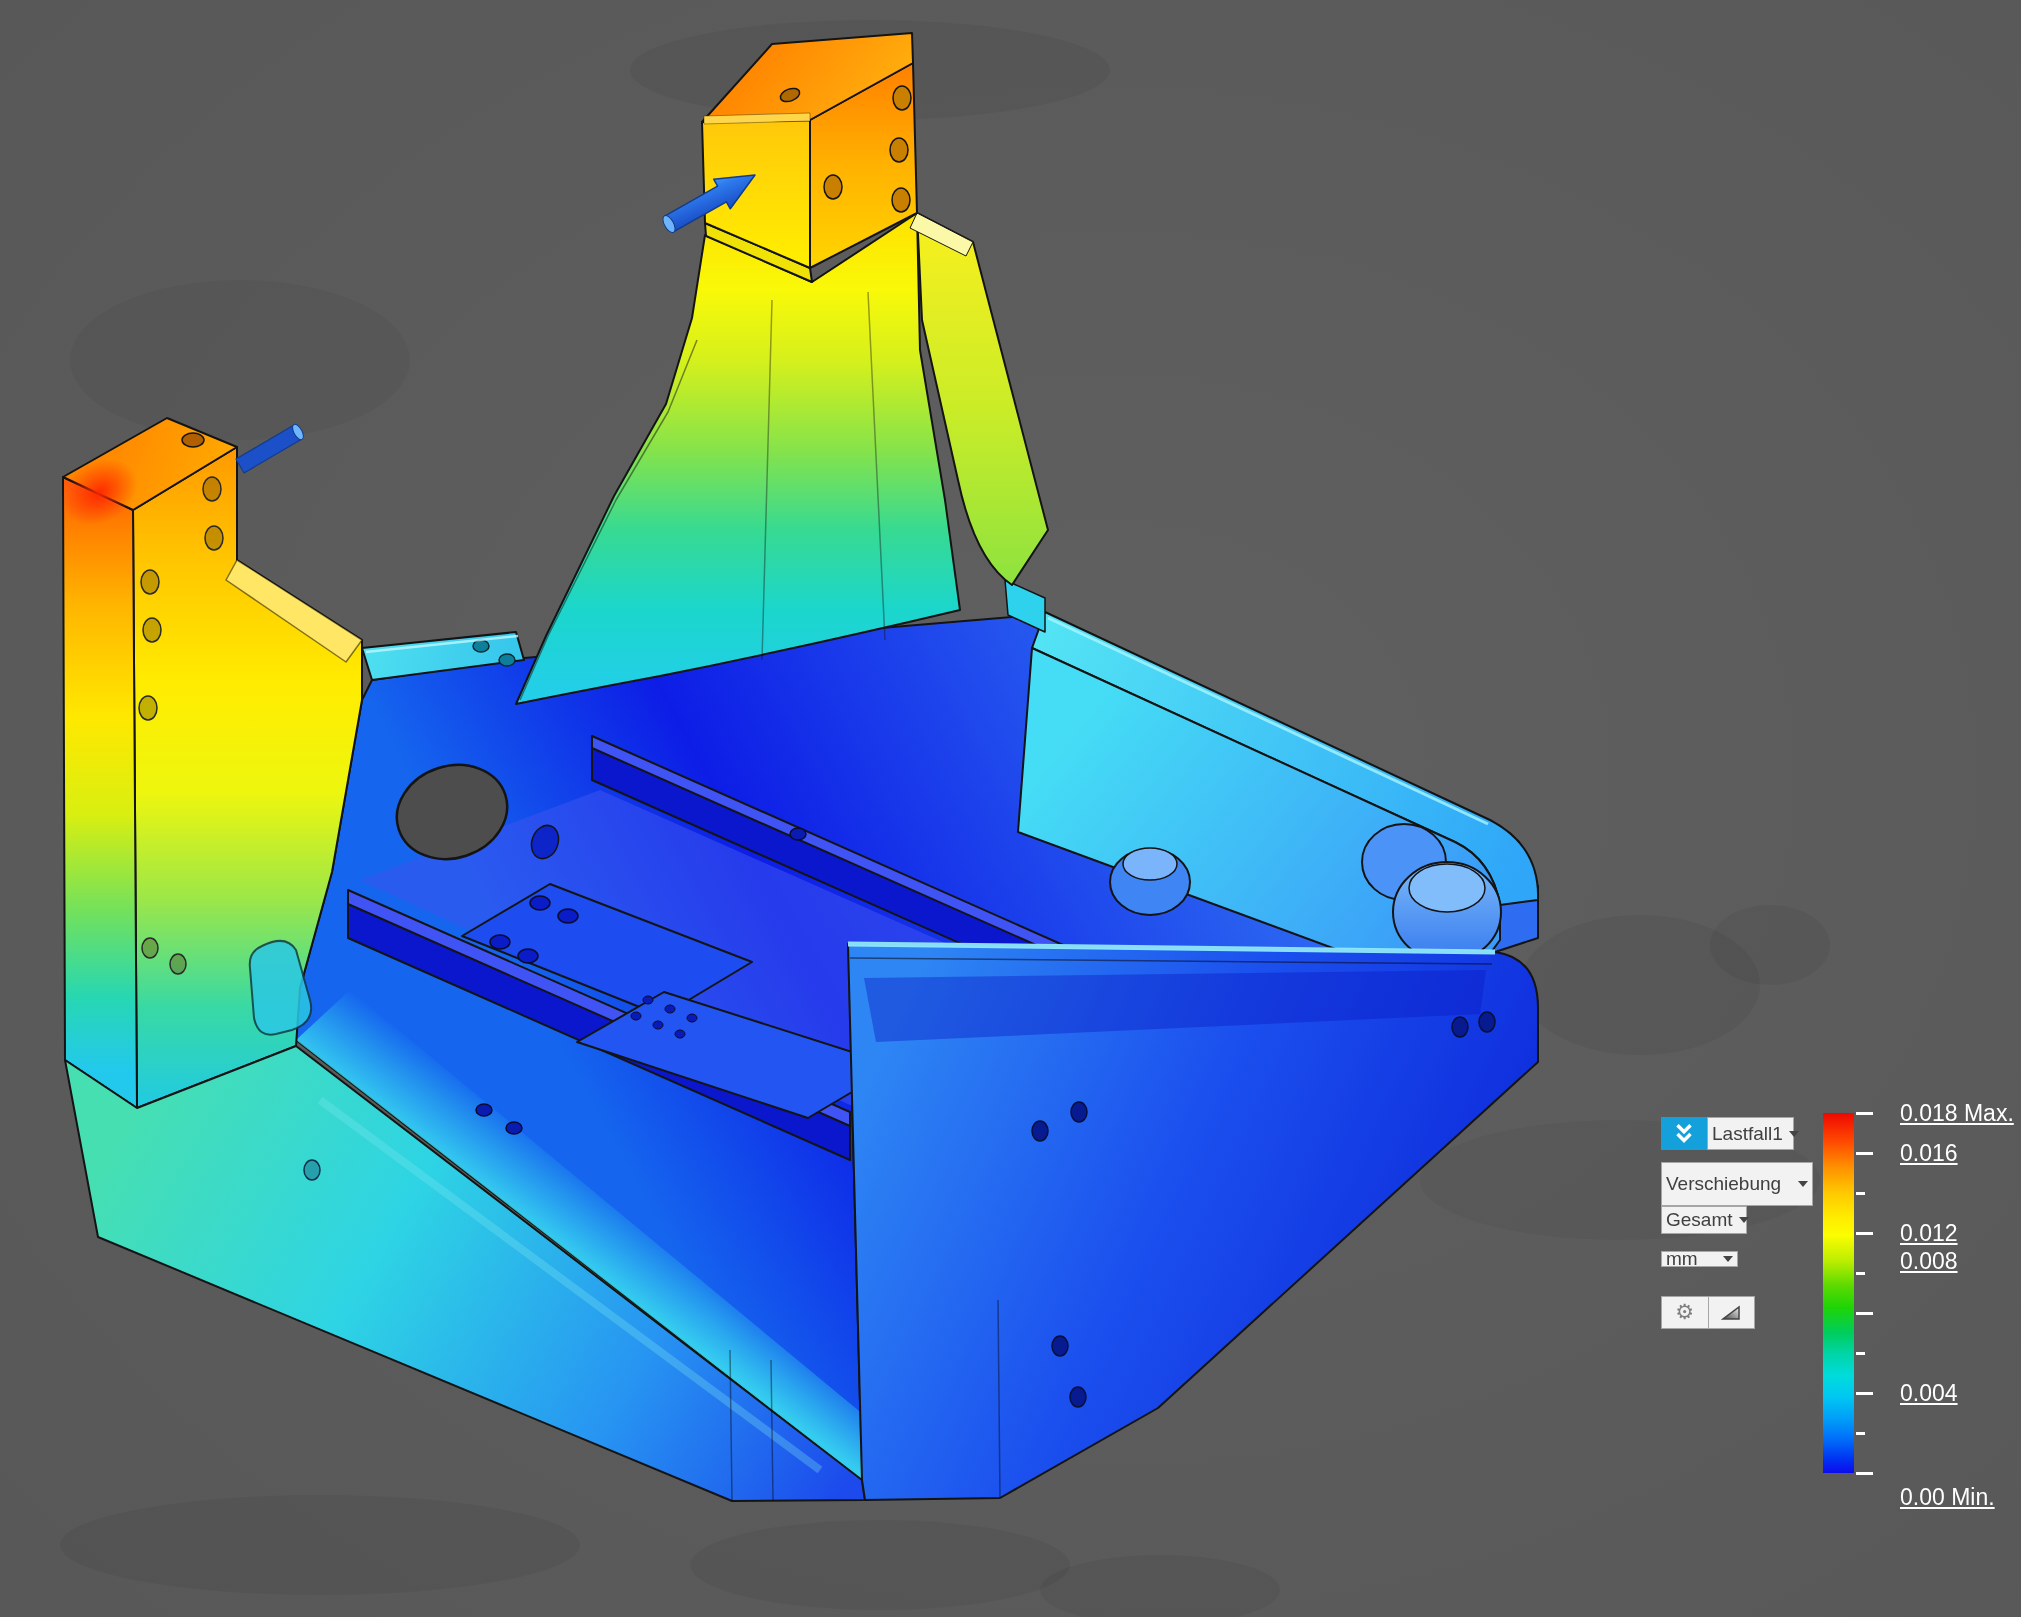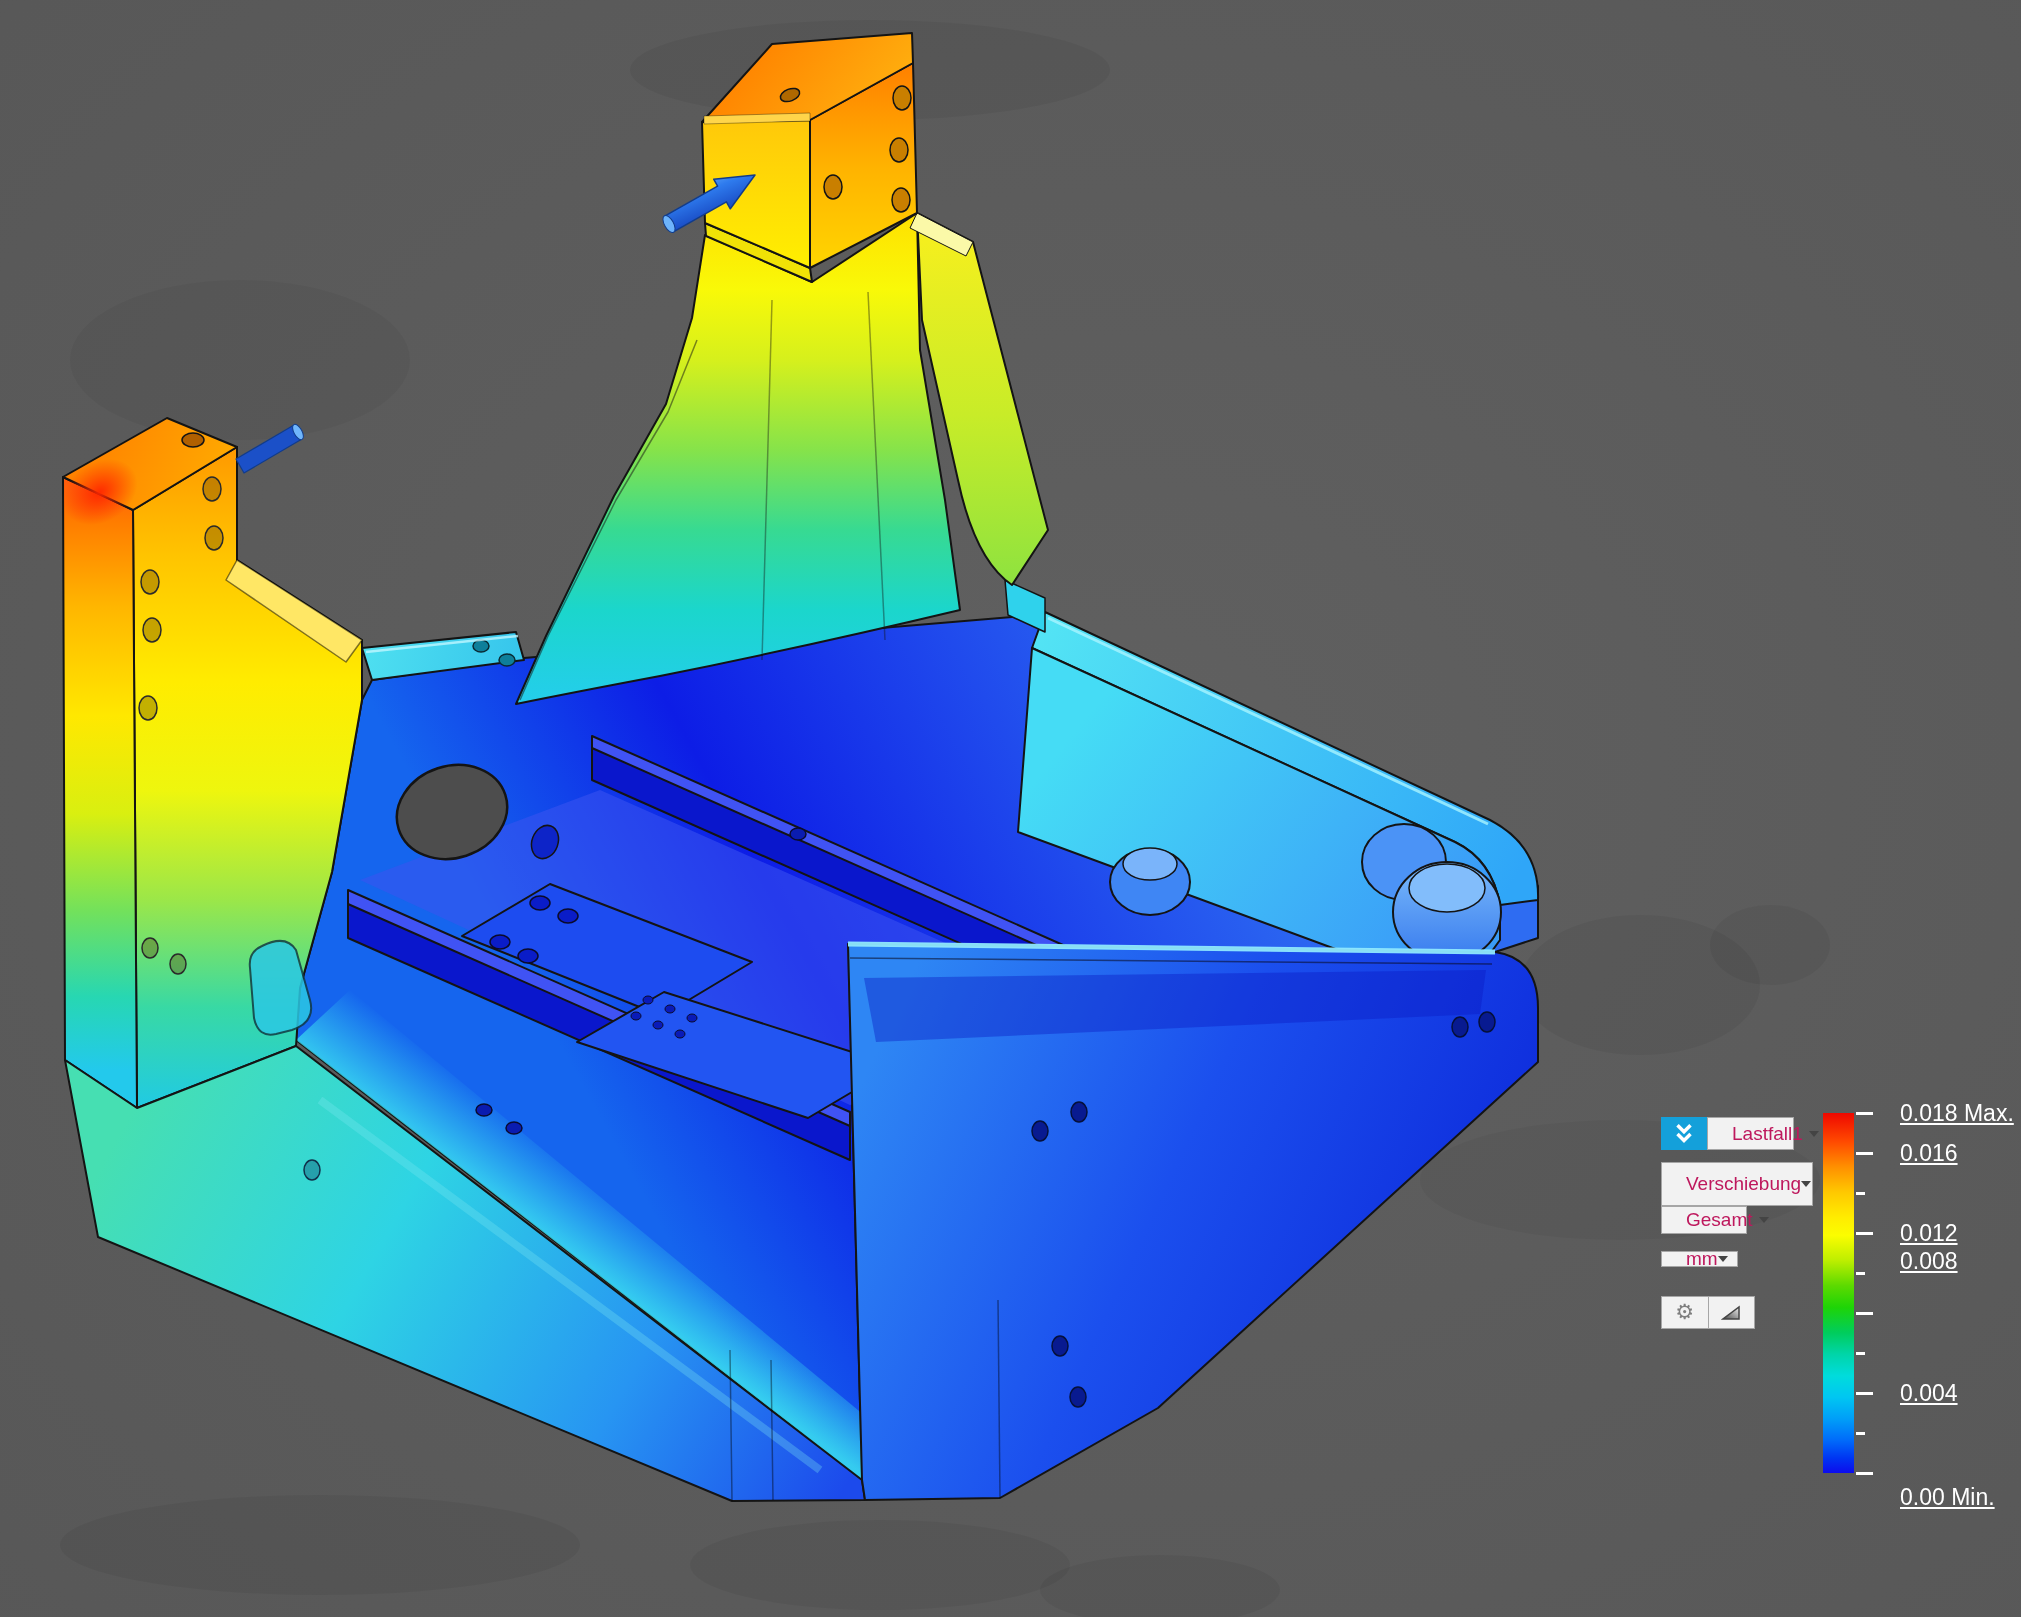--- a/index.html
+++ b/index.html
@@ -6,21 +6,21 @@
   body{
     width:2021px;height:1617px;position:relative;overflow:hidden;
     background:#5c5c5c;
     font-family:"Liberation Sans", sans-serif;
   }
   #scene{position:absolute;left:0;top:0;width:2021px;height:1617px;}
   
   .panel-btn{
     position:absolute;box-sizing:border-box;background:#f2f2f2;
     border:1px solid #a6a6a6;display:flex;align-items:center;
-    color:#be185d;font-size:19px;padding:0 24px;cursor:default;text-align:right;
+    color:#404040;font-size:19px;padding:0 4px;cursor:default;text-align:right;
   }
   .caret{width:0;height:0;border-left:5px solid transparent;
     border-right:5px solid transparent;border-top:6px solid #444;margin-left:6px;flex:0 0 auto;}
   .caret.right{margin-left:auto;}
   #loadcase-icon-btn{
     position:absolute;left:1661px;top:1117px;width:46px;height:33px;
     display:flex;align-items:center;justify-content:center;border:none;
   }
   #loadcase-dd{left:1707px;top:1117px;width:87px;height:33px;}
   #result-dd{left:1661px;top:1162px;width:152px;height:44px;}

